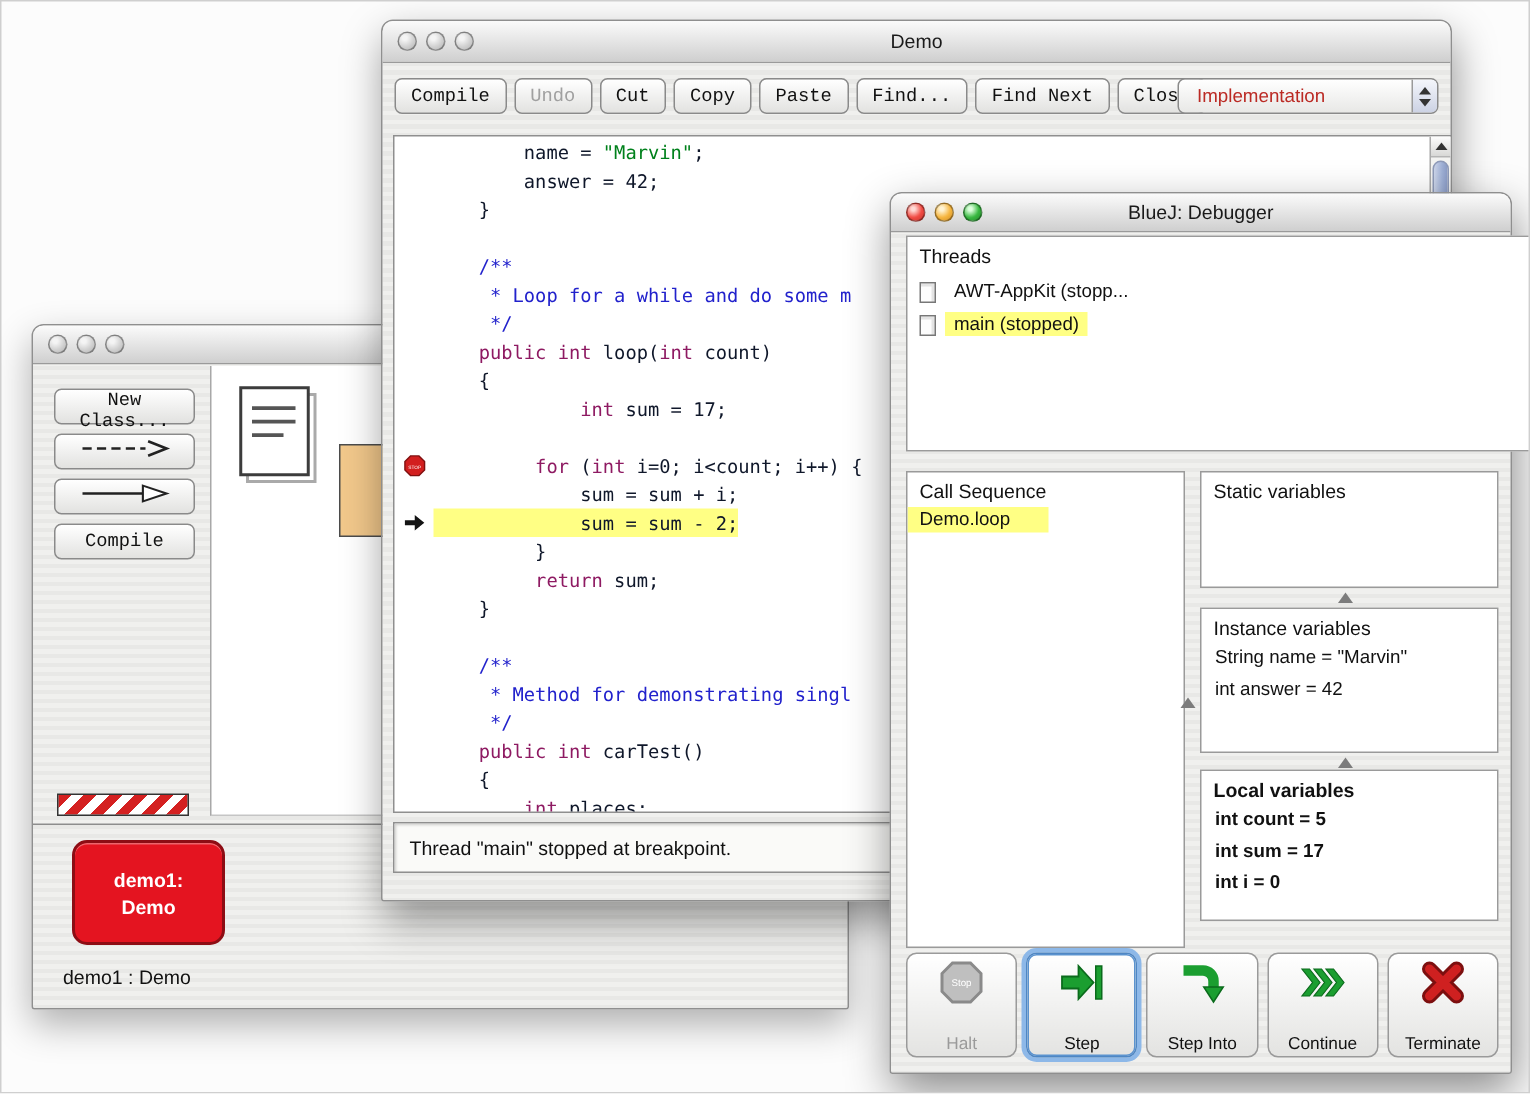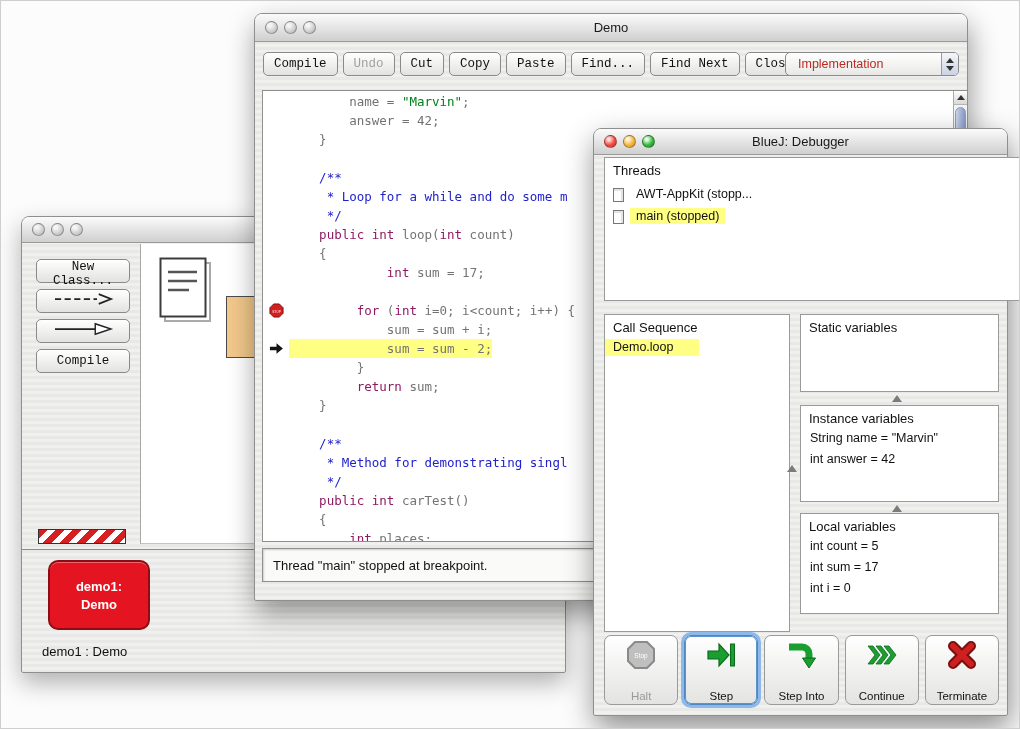--- a/index.html
+++ b/index.html
@@ -58,21 +58,21 @@
   .tri-up{width:0;height:0;border-left:4px solid transparent;border-right:4px solid transparent;border-bottom:5px solid #333;}
   .tri-down{width:0;height:0;border-left:4px solid transparent;border-right:4px solid transparent;border-top:5px solid #333;}
 
   .code-wrap{position:absolute;left:7px;top:76px;width:706px;height:452px;background:#fff;border:1px solid #8f8f8f;overflow:hidden;}
   .code-lines{position:absolute;left:0;top:1px;right:14px;bottom:0;overflow:hidden;}
   .code-row{display:flex;height:19px;align-items:center;}
   .gutter{width:26px;flex:none;display:flex;align-items:center;justify-content:center;}
   .gutter svg{width:15px;height:15px;display:block;}
   .code-text{white-space:pre;font-family:"DejaVu Sans Mono",monospace;font-size:12.5px;line-height:19px;}
   .code-text.hl{background:var(--hl);}
-  .c-p{color:#737373;} .c-k{color:var(--kw);} .c-c{color:var(--cmt);} .c-s{color:var(--str);}
+  .c-p{color:#0f172a;} .c-k{color:var(--kw);} .c-c{color:var(--cmt);} .c-s{color:var(--str);}
 
   .scrollbar{position:absolute;right:0;top:0;bottom:0;width:14px;background:#f3f3f1;border-left:1px solid #aaa;}
   .sb-btn{position:absolute;left:0;width:13px;height:14px;background:linear-gradient(#fdfdfd,#d8d8d6);
        border-bottom:1px solid #b5b5b5;display:flex;align-items:center;justify-content:center;}
   .sb-btn.bottom{bottom:0;top:auto;border-top:1px solid #b5b5b5;border-bottom:none;}
   .sb-thumb{position:absolute;left:1px;top:16px;width:11px;height:108px;border-radius:6px;
        background:linear-gradient(90deg,#cdd6ea,#9fb0d6 60%,#8b9cc6);border:1px solid #8e9ab8;}
 
   .e-status{position:absolute;left:7px;top:534px;width:706px;height:34px;background:#fafaf8;
        border:1px solid #8f8f8f;box-shadow:inset 1px 1px 2px rgba(0,0,0,.18);
@@ -81,21 +81,21 @@
        background:repeating-linear-gradient(135deg,transparent 0 3px,#9a9a9a 3px 4px);}
 
   
   #debugger{left:592px;top:115px;width:415px;height:588px;z-index:3;box-shadow:2px 12px 30px rgba(0,0,0,.45);margin-top:12px;}
   .panel{position:absolute;background:#fff;border:1px solid #9a9a9a;overflow:hidden;}
   .panel-label{padding:5px 8px 2px 8px;font-size:13px;color:#111;}
   #threads-box{left:10px;top:28px;width:433px;height:144px;}
   #callseq-box{left:10px;top:185px;width:186px;height:318px;}
   #static-box{left:206px;top:185px;width:199px;height:78px;}
   #instance-box{left:206px;top:276px;width:199px;height:97px;}
-  #local-box{left:206px;top:384px;width:199px;height:101px;}
+  #local-box{left:206px;top:384px;width:199px;height:101px;font-weight:bold;}
   .list-row{display:flex;align-items:flex-end;height:22px;padding-left:8px;font-size:12.5px;}
   .doc-ic{width:11px;height:14px;border:1px solid #777;background:#fdfdfd;margin-right:6px;flex:none;
        box-shadow:inset -2px 2px 0 #e4e4e4;}
   .row-text{padding:1px 6px;}
   .row-text.sel{background:var(--hl);}
   .cs-text{display:inline-block;padding:1px 26px 2px 8px;font-size:12.5px;}
   .cs-text.sel{background:var(--hl);}
   .var-line{padding:1px 4px 1px 9px;font-size:12.5px;line-height:19px;}
   .chev{position:absolute;width:0;height:0;border-left:5px solid transparent;border-right:5px solid transparent;
        border-bottom:7px solid #7c7c7c;}

